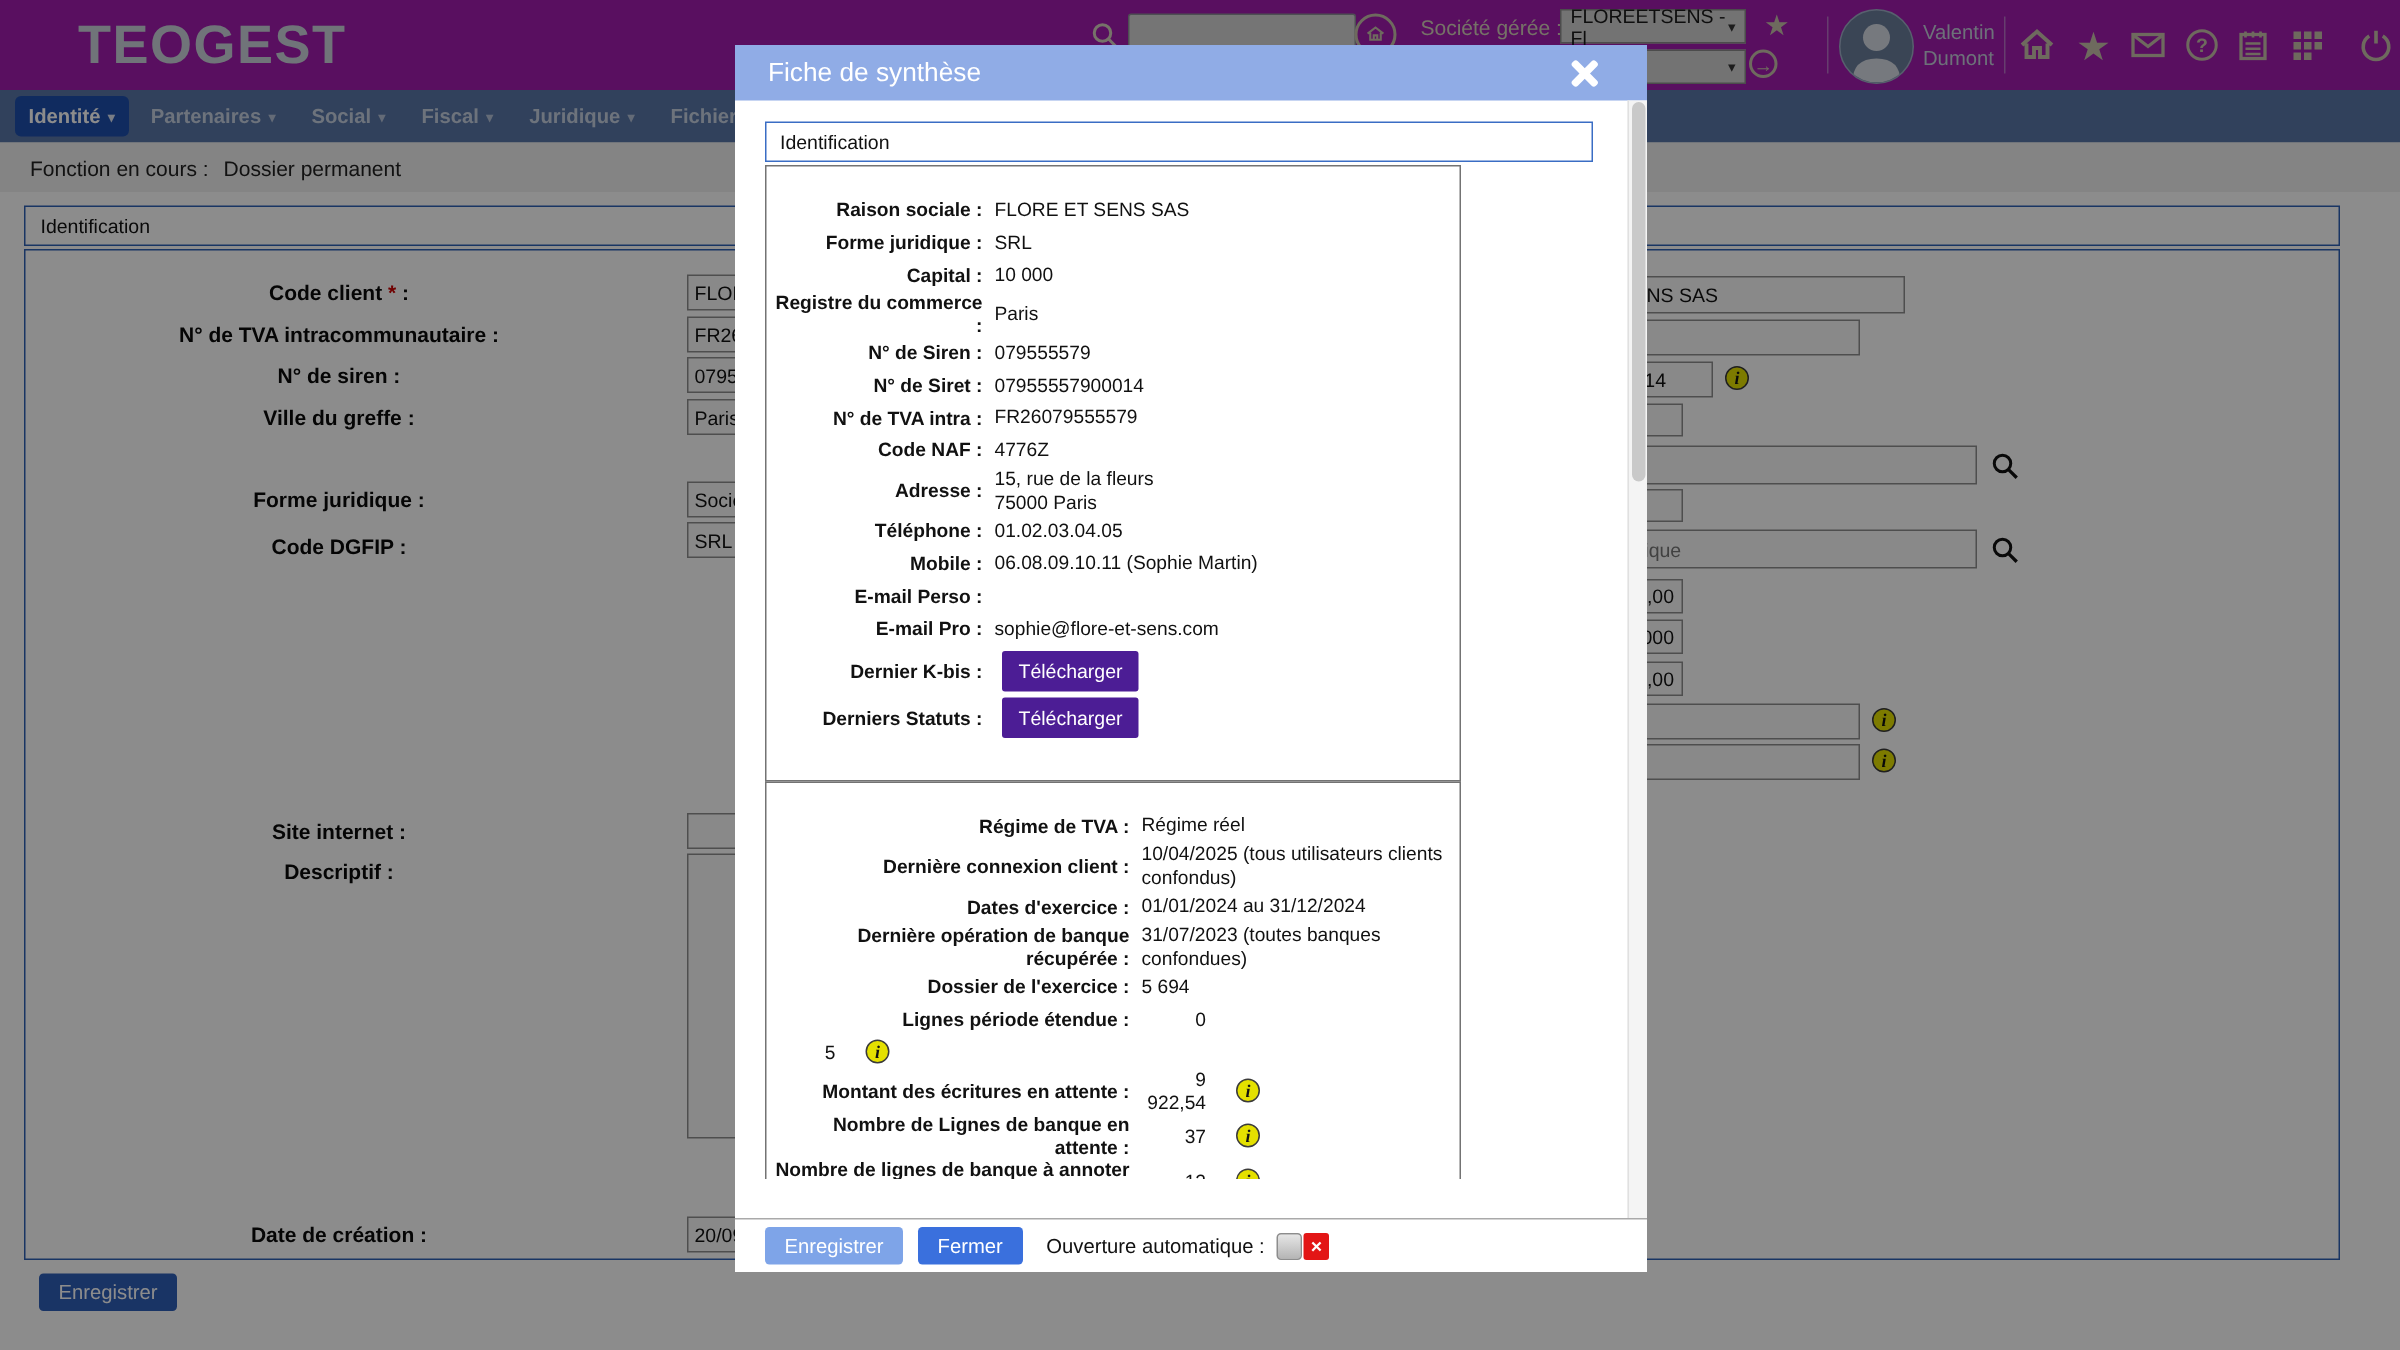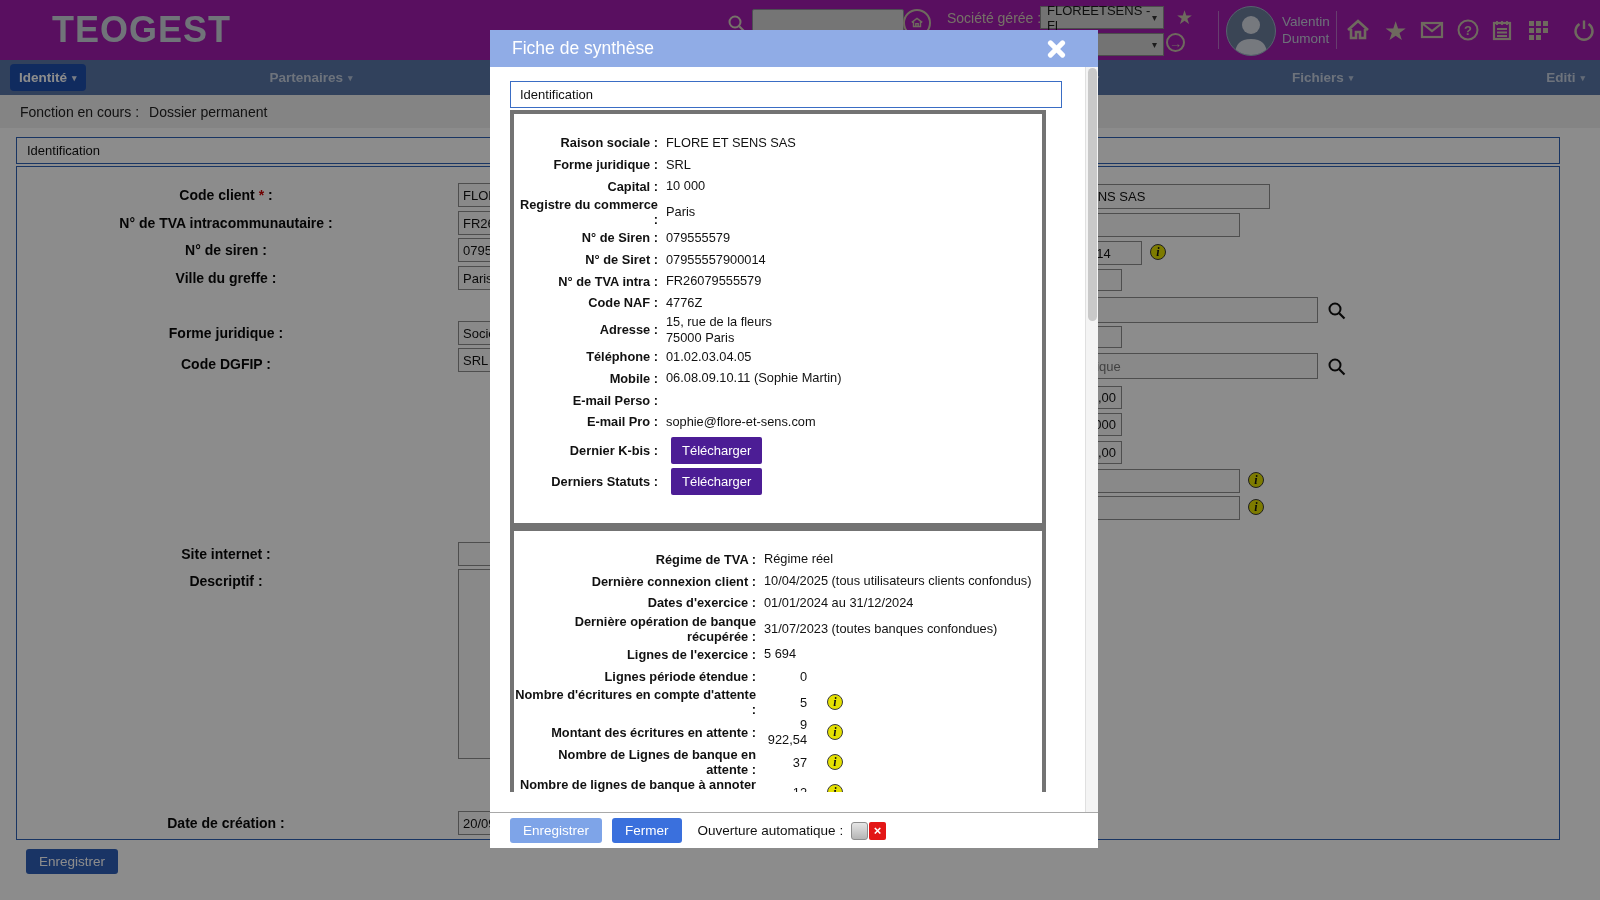--- a/index.html
+++ b/index.html
@@ -22,21 +22,21 @@
   .star{color:#c9c2ac;font-size:19px;line-height:1;}
   .vdiv{position:absolute;width:1px;height:38px;top:11px;background:rgba(215,220,230,.45);}
   .avatar{position:absolute;left:1226px;top:6px;width:48px;height:48px;border-radius:50%;
         background:#6b7f9c;overflow:hidden;border:1px solid #9fb0c8;}
   .uname{position:absolute;left:1282px;top:13px;font-size:13.5px;line-height:17px;color:#c6cedd;}
   .hicon{position:absolute;top:18px;width:24px;height:24px;color:#c9c2ac;}
   .hicon svg{width:24px;height:24px;display:block;}
 
   
   .navbar{position:absolute;left:0;top:60px;width:1600px;height:35px;background:#5a77a8;
-        display:flex;align-items:center;padding-left:10px;box-sizing:border-box;justify-content:space-between;}
+        display:flex;align-items:center;padding-left:10px;box-sizing:border-box;}
   .nav-item{font-size:13.5px;font-weight:bold;color:#c7d1e2;padding:6px 9px;margin-right:6px;
         border-radius:4px;display:flex;align-items:center;white-space:nowrap;}
   .nav-item .chev{font-size:9px;margin-left:5px;opacity:.85;}
   .nav-item.active{background:#1e4fae;color:#ffffff;}
 
   
   .funcbar{position:absolute;left:0;top:95px;width:1600px;height:33px;background:#f0f0f0;
         display:flex;align-items:center;font-size:14px;color:#222;}
   .funcbar .lbl{margin-left:20px;}
   .funcbar .val{margin-left:10px;}
@@ -73,21 +73,21 @@
   .close-x::before,.close-x::after{content:"";position:absolute;left:8px;top:-1px;width:5px;height:22px;
         background:#fff;border-radius:2px;}
   .close-x::before{transform:rotate(45deg);}
   .close-x::after{transform:rotate(-45deg);}
   .modal-body{position:absolute;left:0;top:37px;right:13px;bottom:36px;overflow:hidden;}
   .scrollcol{position:absolute;right:0;top:37px;bottom:36px;width:13px;background:#f4f4f4;
         border-left:1px solid #e0e0e0;box-sizing:border-box;}
   .scrollthumb{position:absolute;left:2px;top:1px;width:9px;height:253px;background:#c9c9c9;border-radius:5px;}
   .m-sect-head{margin:14px 0 2px 20px;width:552px;border:1px solid #3a6dc4;box-sizing:border-box;
         height:27px;display:flex;align-items:center;padding-left:9px;font-size:13px;color:#111;}
-  .m-box{margin-left:20px;width:536px;border:4px solid #737373;box-sizing:border-box;
+  .m-box{margin-left:20px;width:464px;border:1px solid #737373;box-sizing:border-box;
         padding:18px 0 24px 0;}
   .m-box.clip{height:265px;overflow:hidden;border-bottom:none;padding-bottom:0;}
   .mrow{display:flex;align-items:center;min-height:21.7px;font-size:12.8px;color:#111;}
   .mlabel{flex:0 0 144px;text-align:right;font-weight:bold;padding-right:5px;}
   .mlabel2{flex:0 0 242px;text-align:right;font-weight:bold;padding-right:5px;}
   .mvalue{padding-left:3px;white-space:pre-line;line-height:16px;}
   .mnum{flex:0 0 46px;text-align:right;}
   .mrow .info{margin-left:20px;}
   .btnrow{margin:4px 0;}
   .dl-btn{margin-left:8px;background:#4c1d95;color:#fff;border:none;border-radius:2px;
@@ -421,29 +421,28 @@
           </div>
           <div class="mrow">
             <span class="mlabel2 lbl">Dates d'exercice</span>
             <span class="mvalue">01/01/2024 au 31/12/2024</span>
           </div>
           <div class="mrow">
             <span class="mlabel2 lbl">Dernière opération de banque récupérée</span>
             <span class="mvalue">31/07/2023 (toutes banques confondues)</span>
           </div>
           <div class="mrow">
-            <span class="mlabel2 lbl">Lignes de l'exercice</span>
+            <span class="mlabel2 lbl">Dossier de l'exercice</span>
             <span class="mvalue">5 694</span>
           </div>
           <div class="mrow">
             <span class="mlabel2 lbl">Lignes période étendue</span>
             <span class="mnum">0</span>
           </div>
           <div class="mrow">
-            <span class="mlabel2 lbl">Nombre d'écritures en compte d'attente</span>
             <span class="mnum">5</span>
             <span class="info">
               <i>i</i>
             </span>
           </div>
           <div class="mrow">
             <span class="mlabel2 lbl">Montant des écritures en attente</span>
             <span class="mnum">9 922,54</span>
             <span class="info">
               <i>i</i>

